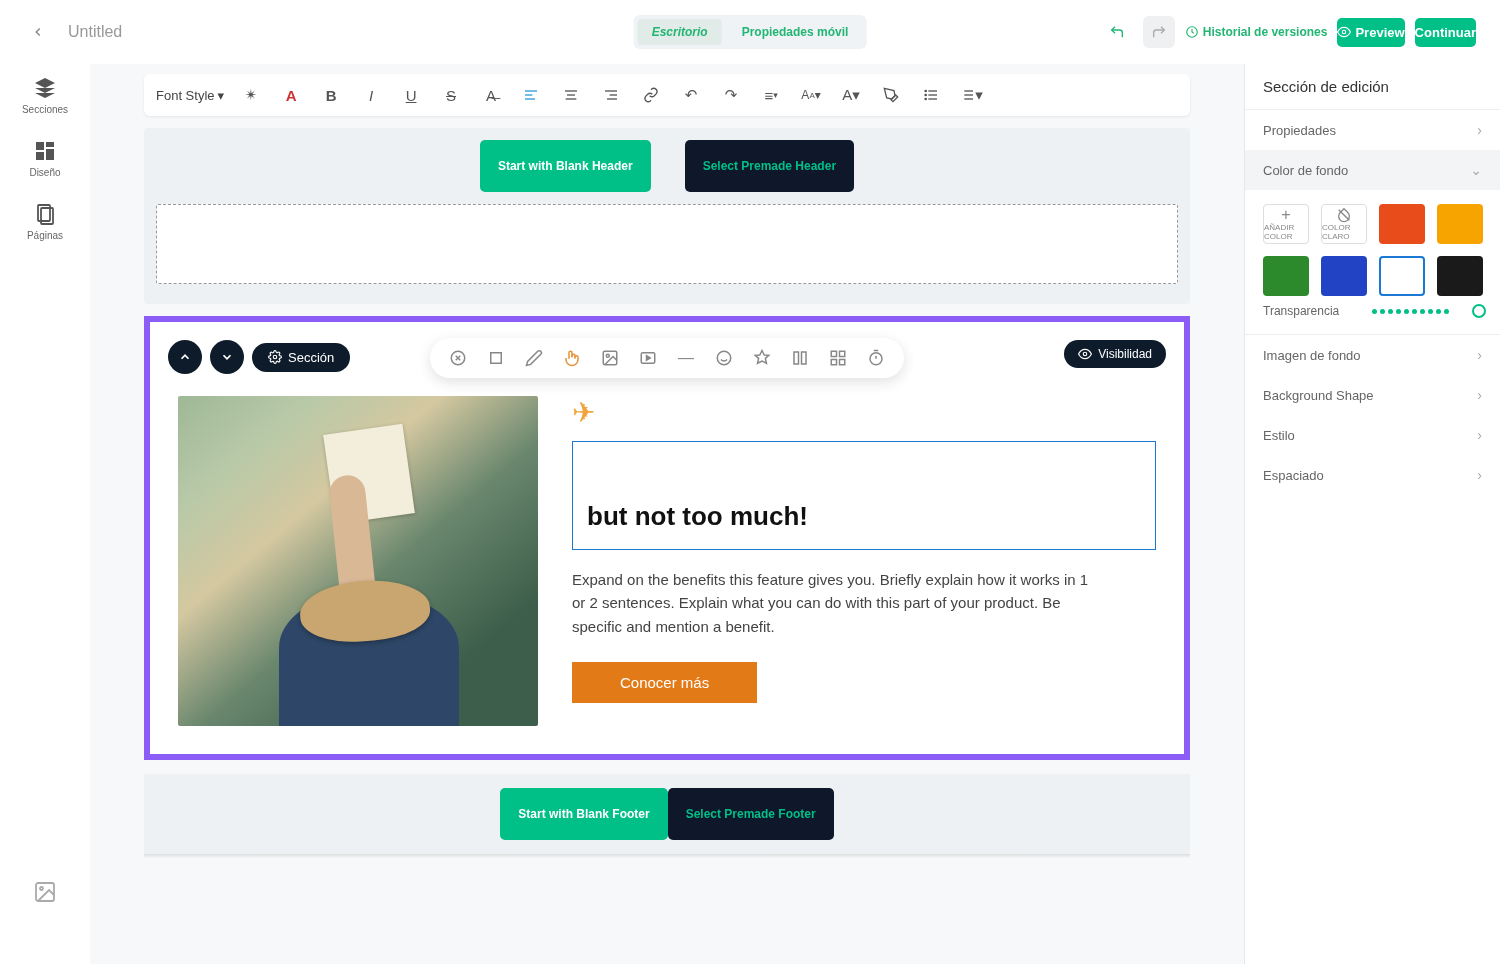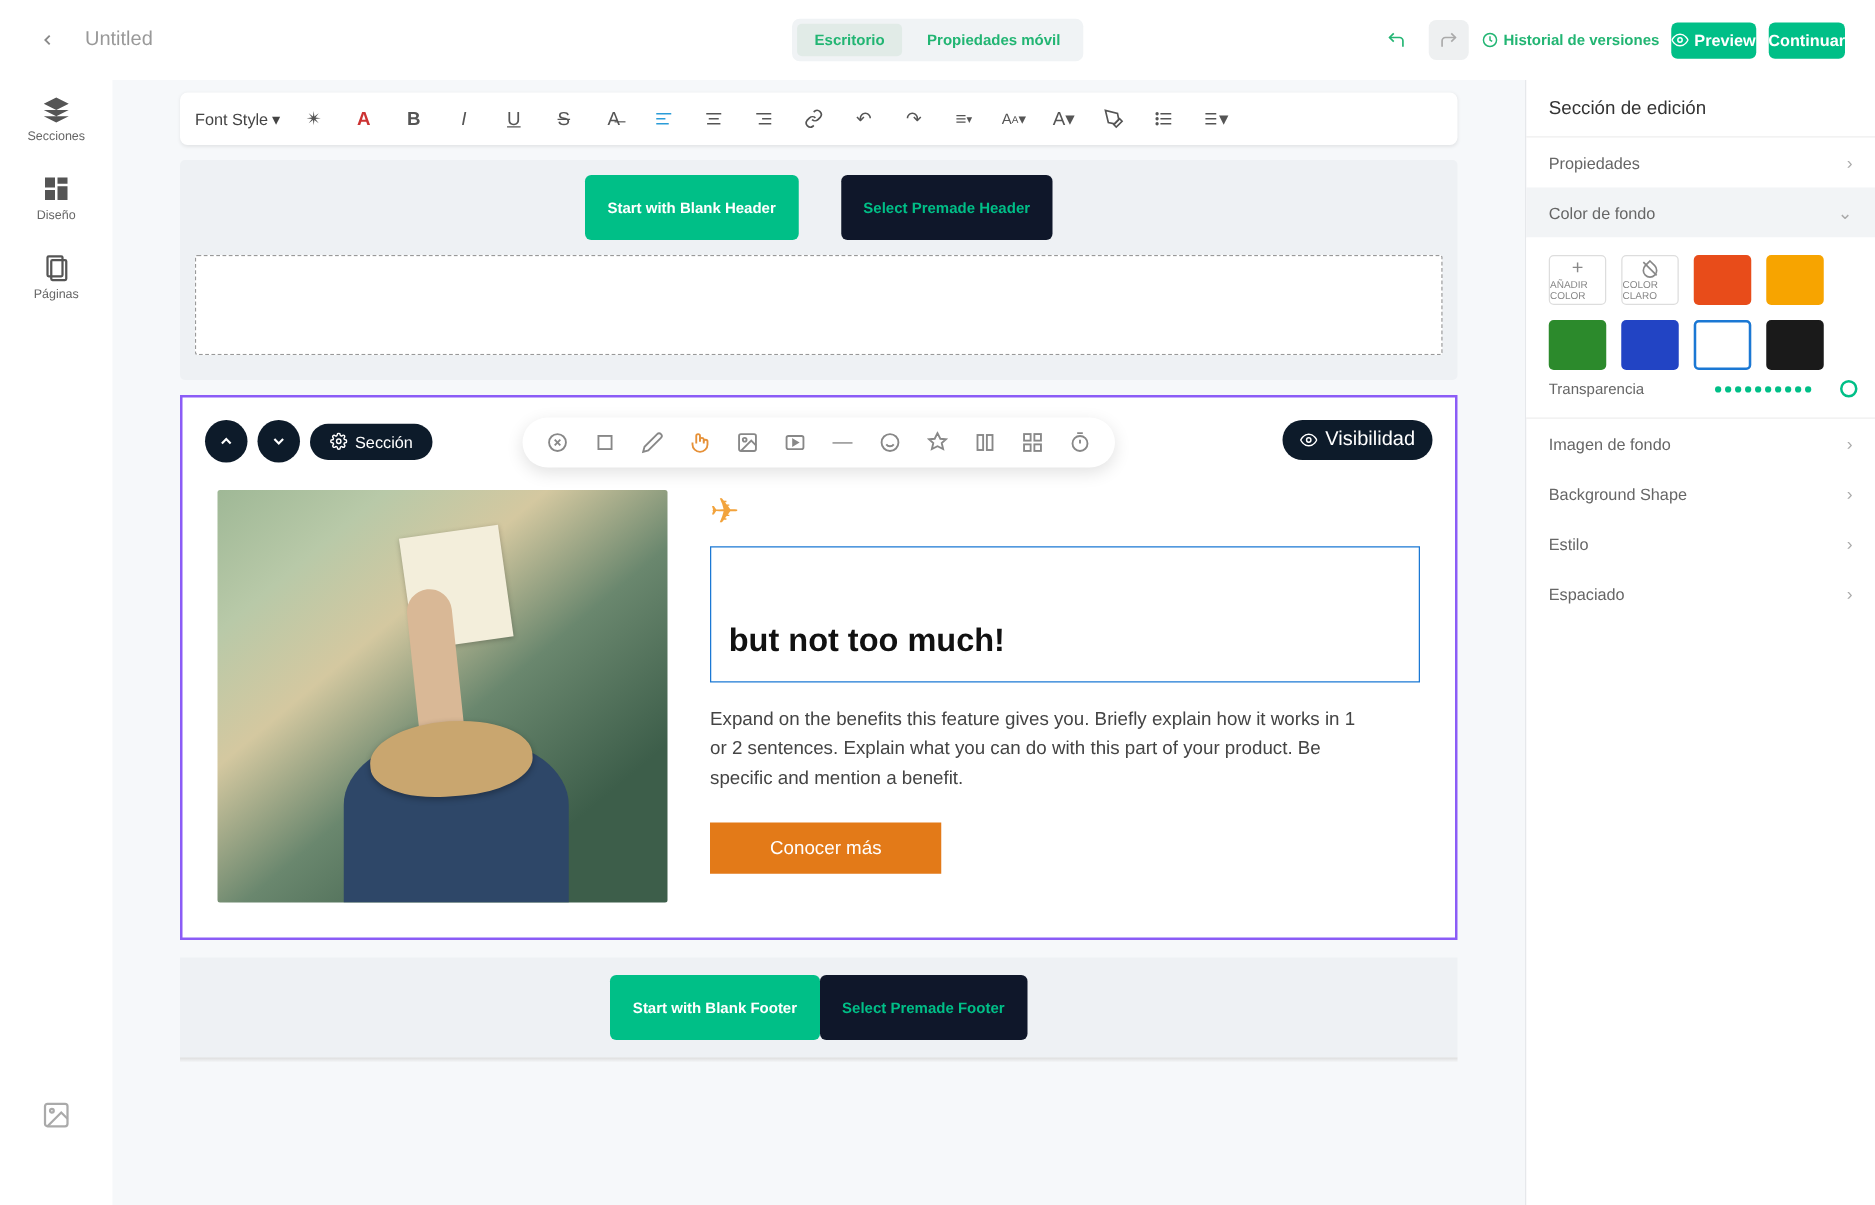--- a/index.html
+++ b/index.html
@@ -7,21 +7,21 @@
 
 .app { display: flex; flex-direction: column; height: 100%; }
 
 
 .topbar { display: flex; align-items: center; padding: 12px 24px; height: 64px; }
 .back-btn { width: 28px; height: 28px; display: flex; align-items: center; justify-content: center; cursor: pointer; color: #888; font-size: 20px; margin-right: 16px; }
 .doc-title { color: #999; font-size: 16px; flex: 0 0 auto; }
 .topbar-spacer { flex: 1; }
 .device-tabs { display: flex; gap: 6px; background: #f0f3f5; padding: 4px; border-radius: 6px; margin-right: auto; margin-left: auto; position: absolute; left: 50%; transform: translateX(-50%); }
 .device-tab { padding: 6px 14px; font-size: 12px; border-radius: 4px; color: #22b573; font-weight: 600; cursor: pointer; }
-.device-tab.active { background: #e1ebe7; }
+.device-tab.active { background: #e1ebe7; font-style: italic; }
 .topbar-right { display: flex; align-items: center; gap: 10px; }
 .icon-btn { width: 32px; height: 32px; border-radius: 6px; display: flex; align-items: center; justify-content: center; color: #22b573; cursor: pointer; }
 .icon-btn.dim { background: #eef0f1; color: #aaa; }
 .history-link { color: #22b573; font-size: 12px; font-weight: 600; cursor: pointer; display: flex; align-items: center; gap: 4px; }
 .btn-green { background: #00bf87; color: #fff; padding: 7px 0; border-radius: 5px; font-size: 13px; font-weight: 600; cursor: pointer; display: flex; align-items: center; gap: 4px; border: none; }
 
 
 .main { display: flex; flex: 1; overflow: hidden; }
 
 
@@ -41,25 +41,25 @@
 .tb-icon.accent { color: #2b9cd8; }
 
 
 .header-zone { margin: 0 54px 12px 54px; background: #eef1f4; border-radius: 4px; padding: 12px 0 20px; }
 .header-btns { display: flex; justify-content: center; gap: 34px; margin-bottom: 12px; }
 .btn-fill { background: #00bf87; color: #fff; padding: 7px 18px; border-radius: 5px; font-size: 12px; cursor: pointer; border: none; font-weight: 600; }
 .btn-outline { background: #0f172a; color: #00bf87; padding: 19px 18px; border-radius: 5px; font-size: 12px; cursor: pointer; border: none; font-weight: 600; }
 .dashed-box { margin: 0 12px; height: 80px; border: 1.5px dashed #999; border-radius: 2px; background: #fff; }
 
 
-.section-selected { margin: 0 54px 14px 54px; background: #fff; border: 2px solid #8b5cf6; position: relative; padding: 22px 28px 28px; }
+.section-selected { margin: 0 54px 14px 54px; background: #fff; border: 6px solid #8b5cf6; position: relative; padding: 22px 28px 28px; }
 .section-ctrls-top { position: absolute; top: 18px; left: 18px; display: flex; gap: 8px; align-items: center; }
 .round-dark { width: 34px; height: 34px; border-radius: 50%; background: #0d1b2a; color: #fff; display: flex; align-items: center; justify-content: center; cursor: pointer; font-size: 14px; }
 .pill-dark { background: #0d1b2a; color: #fff; border-radius: 18px; padding: 7px 16px; display: flex; align-items: center; gap: 6px; font-size: 13px; cursor: pointer; }
-.visibility-pill { position: absolute; top: 18px; right: 18px; background: #0d1b2a; color: #fff; border-radius: 18px; padding: 7px 14px; display: flex; align-items: center; gap: 6px; font-size: 16px; cursor: pointer; }
+.visibility-pill { position: absolute; top: 18px; right: 18px; background: #0d1b2a; color: #fff; border-radius: 18px; padding: 7px 14px; display: flex; align-items: center; gap: 6px; font-size: 12px; cursor: pointer; }
 
 
 .float-toolbar { position: absolute; top: 16px; left: 50%; transform: translateX(-50%); background: #fff; border-radius: 26px; padding: 8px 16px; display: flex; align-items: center; gap: 14px; box-shadow: 0 4px 14px rgba(0,0,0,0.12); z-index: 5; }
 .ft-icon { width: 24px; height: 24px; display: flex; align-items: center; justify-content: center; color: #888; cursor: pointer; }
 .ft-icon.accent { color: #e69138; }
 
 
 .section-content { display: flex; gap: 34px; margin-top: 52px; }
 .section-image { width: 360px; height: 330px; border-radius: 2px; background: linear-gradient(140deg, #9fb896 0%, #b8c9a8 18%, #d4c8a0 35%, #6a876e 55%, #3d5e4a 80%); position: relative; overflow: hidden; }
 .img-overlay { position: absolute; inset: 0; }
@@ -71,21 +71,21 @@
 .plane-icon { color: #f2a33c; font-size: 28px; margin-bottom: 12px; }
 .heading-box { border: 1px solid #1b78d4; padding: 12px 14px; margin-bottom: 18px; }
 .heading-box h2 { font-size: 26px; font-weight: 700; color: #111; line-height: 1.6; }
 .body-text { font-size: 15px; color: #444; line-height: 1.55; margin-bottom: 24px; max-width: 520px; }
 .cta-btn { background: #e37a18; color: #fff; padding: 12px 48px; border: none; font-size: 15px; cursor: pointer; }
 
 
 .footer-zone { margin: 0 54px 0 54px; background: #eef1f4; padding: 14px 0; display: flex; justify-content: center; }
 
 
-.props { width: 280px; background: #fff; border-left: 1px solid #e6e8eb; display: flex; flex-direction: column; }
+.props { width: 256px; background: #fff; border-left: 1px solid #e6e8eb; display: flex; flex-direction: column; }
 .props-title { padding: 14px 18px; font-size: 15px; color: #333; border-bottom: 1px solid #eee; }
 .props-row { padding: 12px 18px; display: flex; justify-content: space-between; align-items: center; font-size: 13px; color: #666; cursor: pointer; }
 .props-row .chev { color: #aaa; font-size: 14px; }
 .props-sub { background: #f2f4f6; }
 .color-section { background: #fff; padding: 14px 18px 10px; }
 .color-grid { display: grid; grid-template-columns: repeat(4, 46px); gap: 12px; margin-bottom: 8px; }
 .swatch { width: 46px; height: 40px; border-radius: 4px; cursor: pointer; }
 .swatch.add { background: #fff; border: 1px solid #ddd; display: flex; flex-direction: column; align-items: center; justify-content: center; color: #888; font-size: 8px; }
 .swatch.add .plus { font-size: 16px; line-height: 1; }
 .swatch.clear { background: #fff; border: 1px solid #ddd; display: flex; flex-direction: column; align-items: center; justify-content: center; color: #888; font-size: 8px; }

